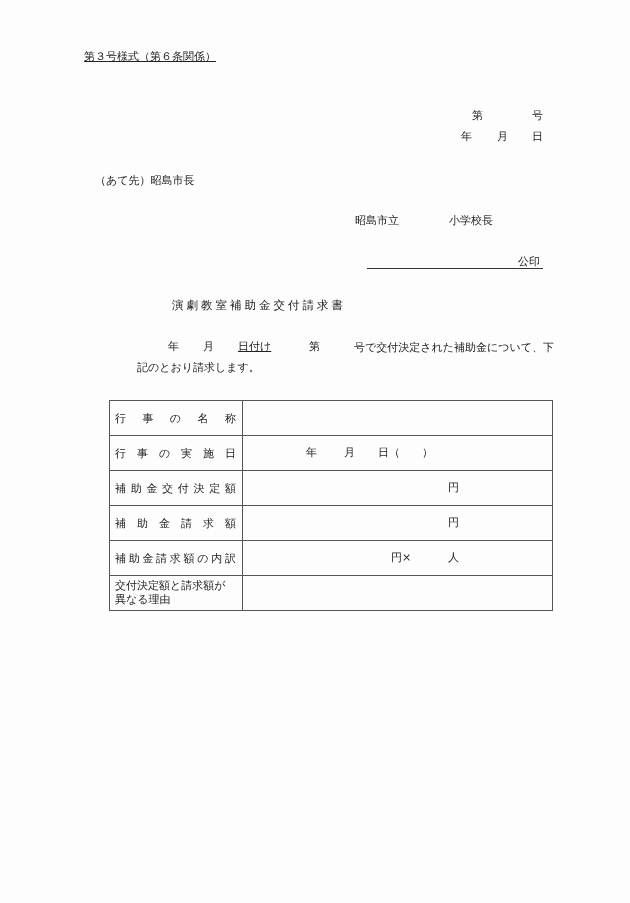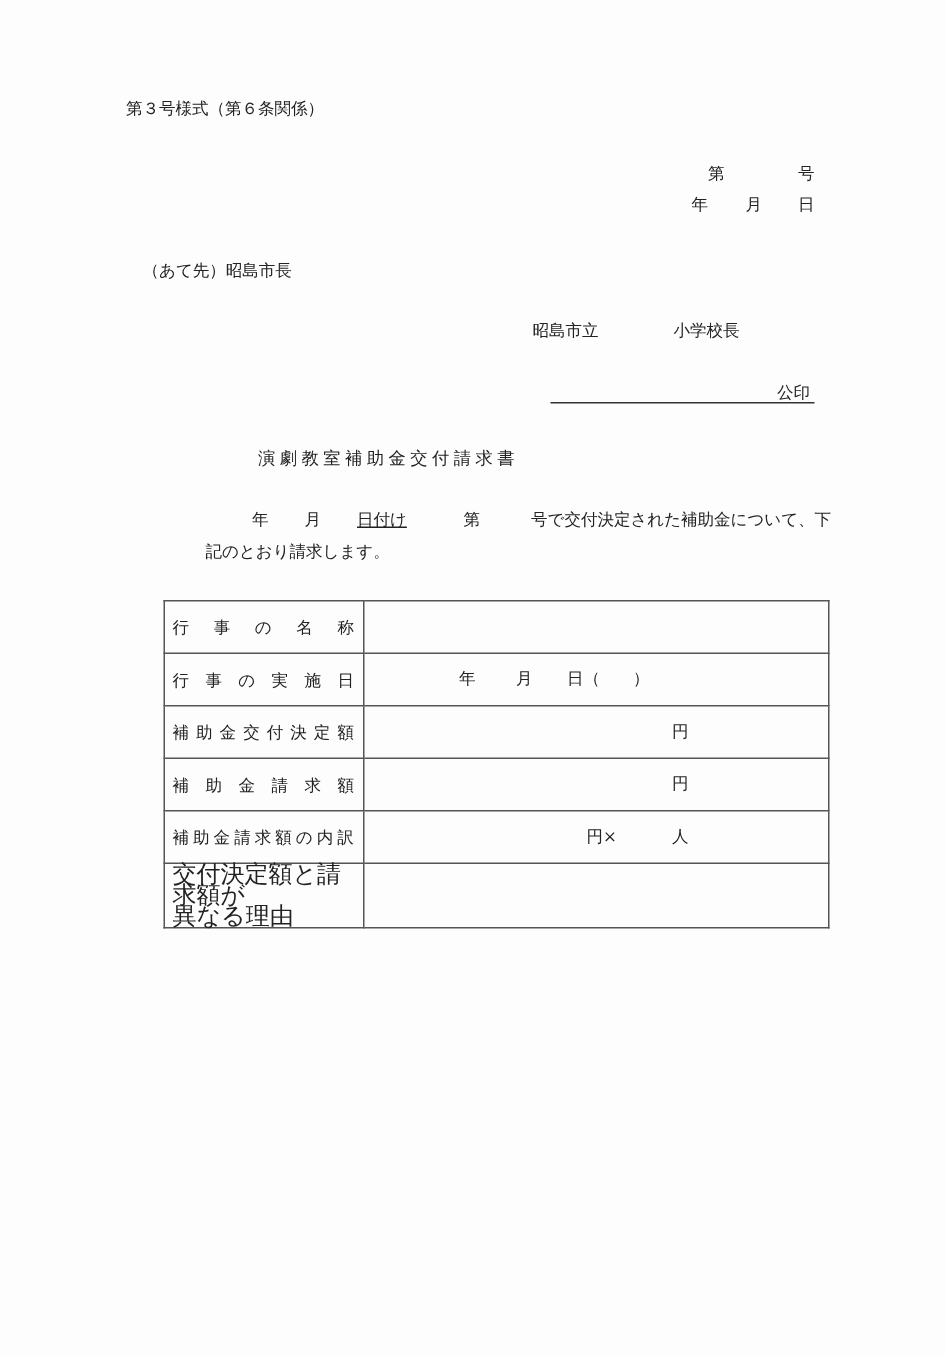--- a/index.html
+++ b/index.html
@@ -1,21 +1,21 @@
 <!DOCTYPE html>
 <html><head>
   <meta charset="utf-8">
   <style>
     html, body { margin: 0; padding: 0; }
     body {
       width: 630px; height: 903px; background: #fdfdfd; position: relative; overflow: hidden;
       font-family: "DejaVu Serif", "Liberation Serif", serif; color: #222; font-size: 11px;
     }
     .abs { position: absolute; white-space: nowrap; line-height: 14px; }
-    .form-no { left: 84px; top: 66px; }
+    .form-no { left: 84px; top: 50px; text-decoration: underline; }
     .ref-dai { left: 472px; top: 109px; }
     .ref-go { left: 532px; top: 109px; }
     .date-nen { left: 461px; top: 130px; }
     .date-tsuki { left: 497px; top: 130px; }
     .date-hi { left: 532px; top: 130px; }
     .addressee { left: 95px; top: 174px; text-align: right; }
     .school-city { left: 355px; top: 214px; }
     .school-head { left: 449px; top: 214px; }
     .seal-line { position: absolute; left: 367px; top: 268px; width: 176px; height: 0; border-top: 1px solid #333; }
     .seal-label { left: 518px; top: 255px; }
@@ -27,21 +27,21 @@
       position: absolute; left: 109px; top: 400px; width: 444px;
       border-collapse: collapse; table-layout: fixed;
     }
     table.form td {
       border: 1px solid #555; height: 34px; padding: 0; vertical-align: middle; font-size: 11px;
     }
     table.form td.label { width: 127px; padding-left: 5px; }
     table.form td.label .spread { display: flex; justify-content: space-between; padding-right: 6px; }
     table.form td.value { position: relative; }
     .vtext { position: absolute; top: 10px; white-space: nowrap; line-height: 14px; }
-    .two-line { line-height: 14px; font-size: 16px; }
+    .two-line { line-height: 14px; font-size: 11px; }
   </style>
 </head>
 <body>
 
 <div>
   <div class="abs form-no">第３号様式（第６条関係）</div>
   <div class="abs ref-dai">第</div>
   <div class="abs ref-go">号</div>
   <div class="abs date-nen">年</div>
   <div class="abs date-tsuki">月</div>

